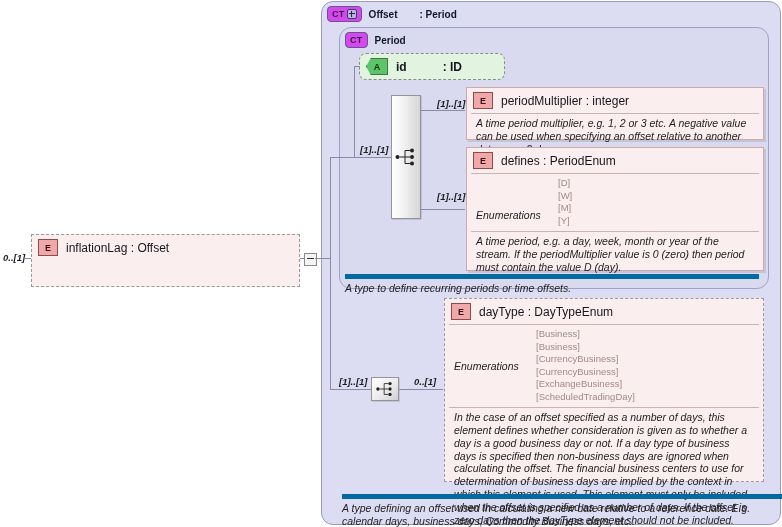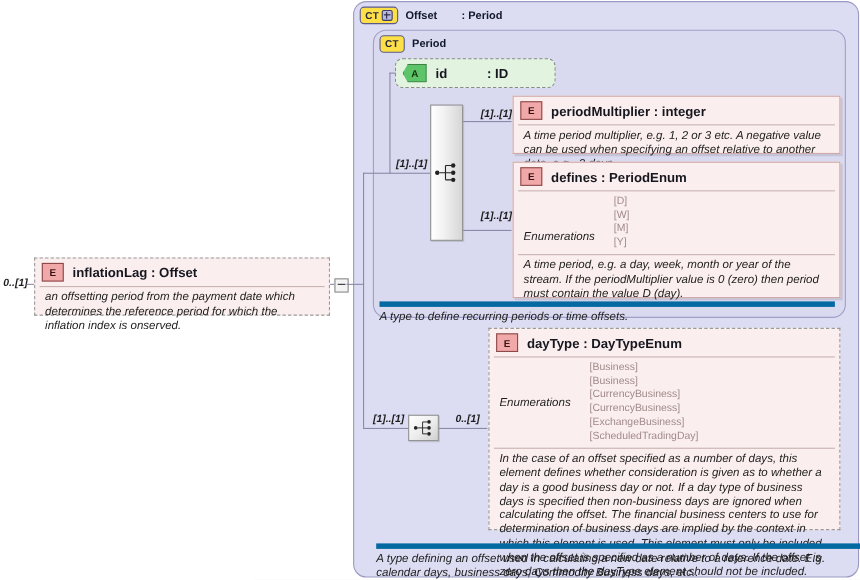--- a/index.html
+++ b/index.html
@@ -47,21 +47,21 @@
     white-space: nowrap;
   }
   .badge-ct {
     display: inline-flex;
     align-items: center;
     justify-content: center;
     height: 14px;
     padding: 0 4px;
     border: 1px solid #5a5a8c;
     border-radius: 4px;
-    background: #fde047;
+    background: #d946ef;
     font-size: 9px;
     font-weight: bold;
     letter-spacing: .3px;
     color: #27273f;
     line-height: 1;
   }
   .badge-ct .plus {
     display: inline-block;
     width: 8px; height: 8px;
     margin-left: 2px;
@@ -135,21 +135,21 @@
     background: #f0a8a8;
     border: 1px solid #8c4b4b;
     color: #3a1414;
     font-size: 9px;
     font-weight: bold;
     display: flex; align-items: center; justify-content: center;
     flex: none;
   }
   .elem-name {
     font-size: 12px;
-    font-weight: bold;
+    font-weight: normal;
     color: #16161e;
     white-space: nowrap;
   }
   .doc-text {
     font-style: italic;
     font-size: 10.5px;
     line-height: 1.22;
     color: #1d1d1d;
     padding: 3px 5px 4px 5px;
     border-top: 1px solid #c9b2b2;
@@ -360,20 +360,19 @@
   <div class="doc-strip" style="left:342px; top:494px; width:444px;">A type defining an offset used in calculating a new date relative to a reference date. E.g. calendar days, business days, Commodity Business days, etc..</div>
 
   <div class="card" style="left:3px; top:252px;">0..[1]</div>
   <div class="line-h" style="left:24px; top:258px; width:8px;"></div>
 
   <div class="abs elem-box dashed" style="left:31px; top:234px; width:269px; height:53px;">
     <div class="elem-head">
       <span class="badge-e">E</span>
       <span class="elem-name">inflationLag : Offset</span>
     </div>
-    <div class="doc-text">an offsetting period from the payment date which determines the reference period for which the inflation index is onserved.</div>
   </div>
 
   <div class="line-h" style="left:300px; top:258px; width:5px;"></div>
   <div class="expander" style="left:304px; top:253px;"></div>
   <div class="line-h" style="left:315px; top:258px; width:16px;"></div>
 
 </div>
 
 </body></html>

